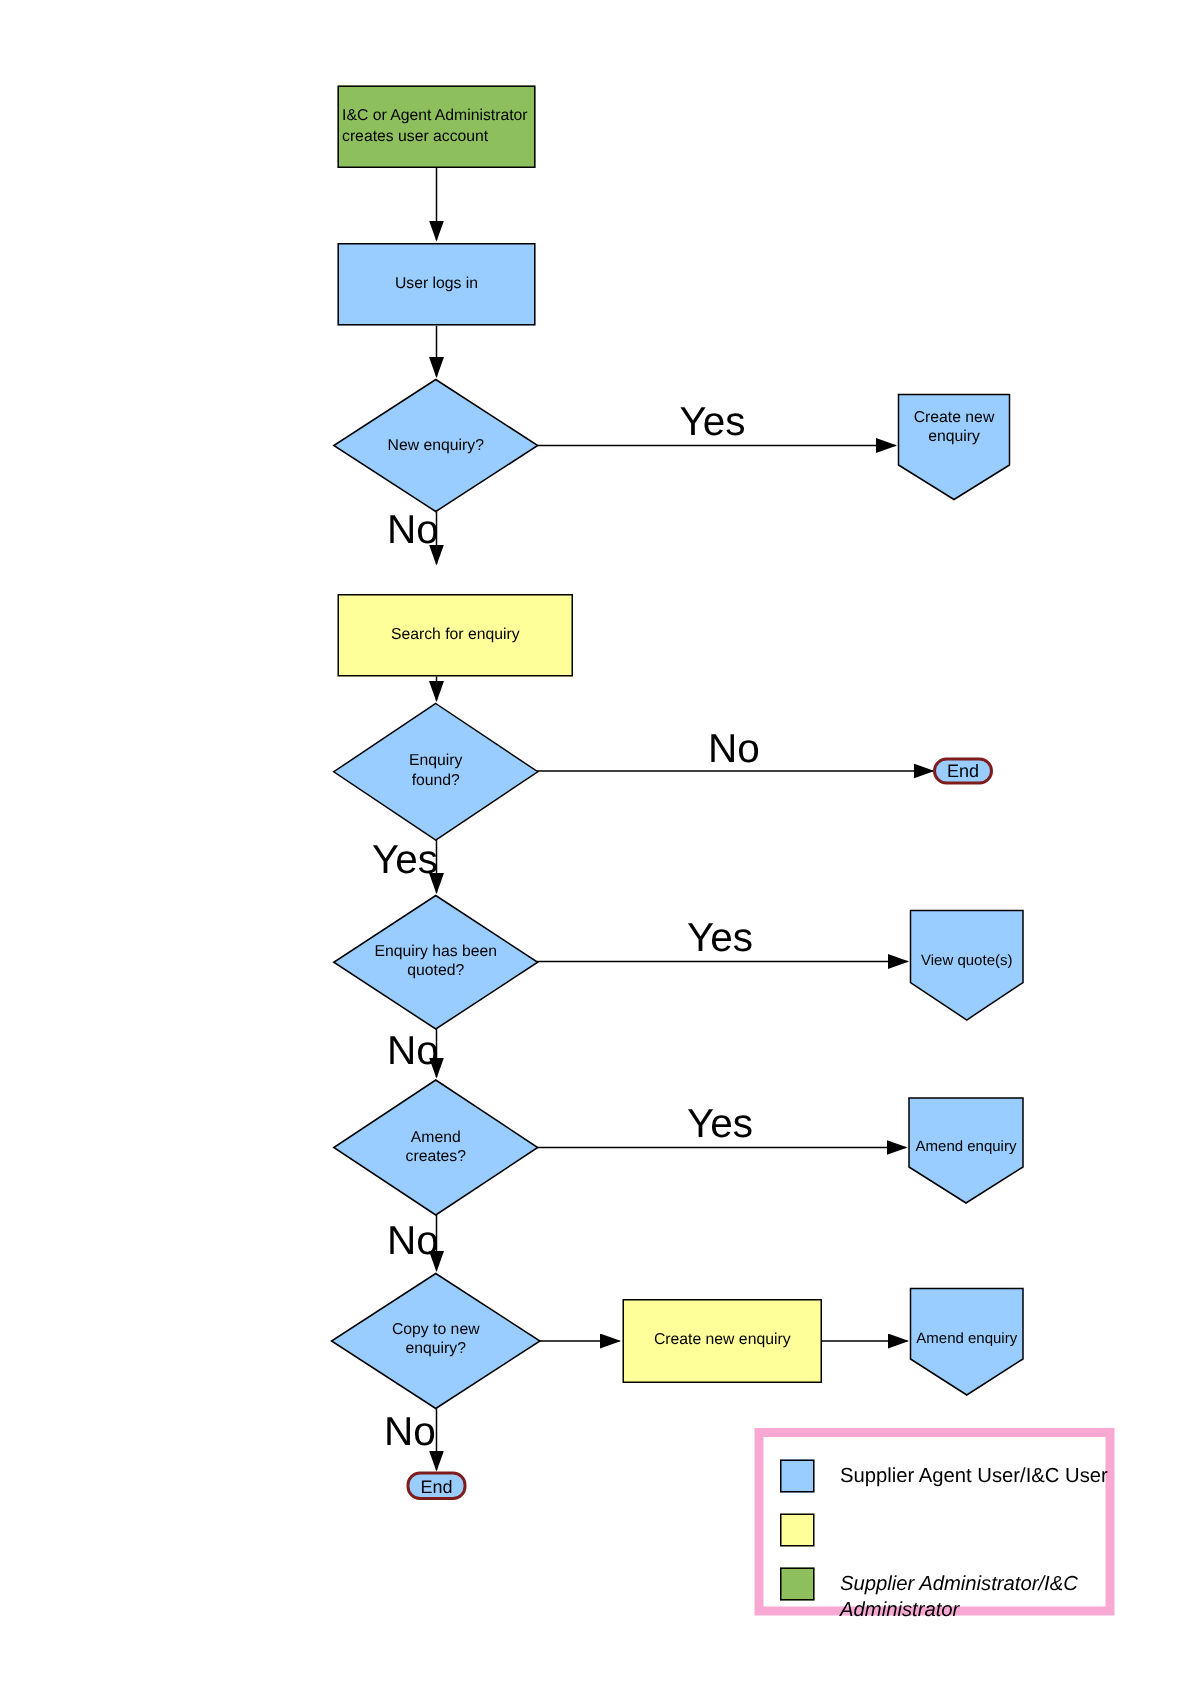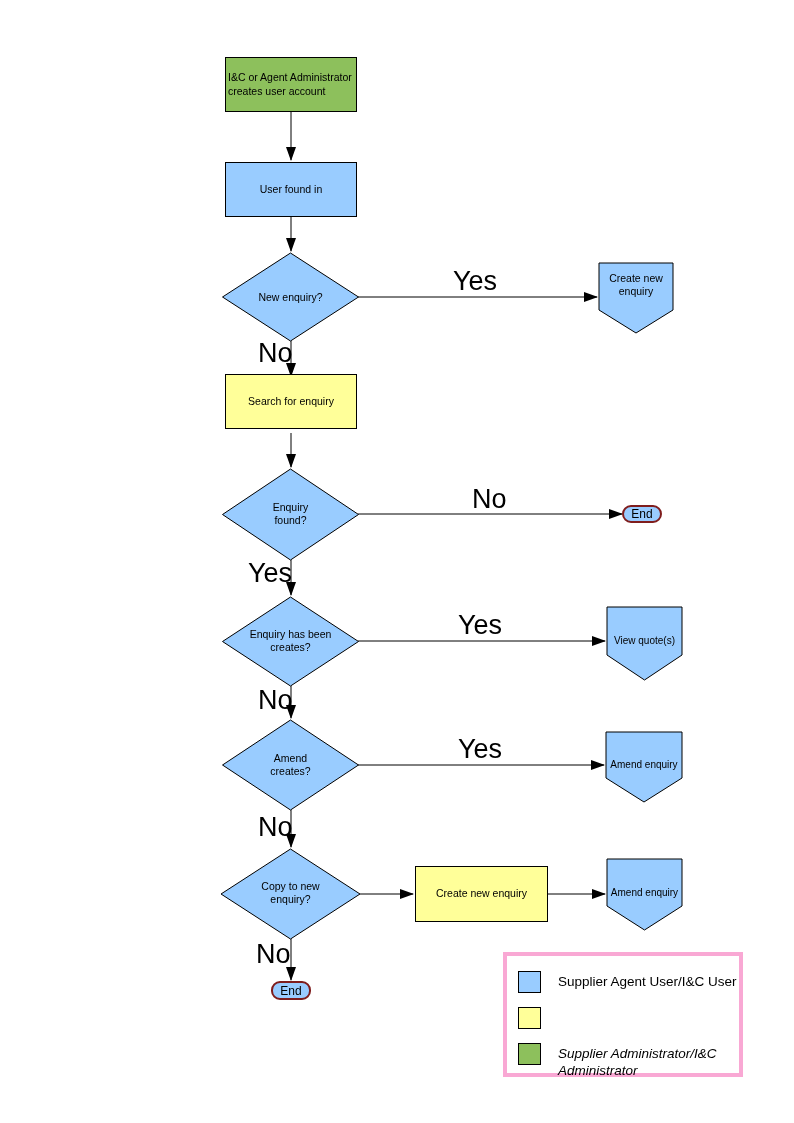--- a/index.html
+++ b/index.html
@@ -15,21 +15,21 @@
 
   .shape-label { position:absolute; text-align:center; font-size:10.5px; line-height:1.25; }
   .nowrap { white-space:nowrap; }
 
   .edge-label { position:absolute; font-size:27px; line-height:1;text-align:right; }
 
   .end-node { position:absolute; background:#99CCFF; border:2px solid #7f1d1d; border-radius:9px;
               display:flex; align-items:center; justify-content:center; font-size:12px; }
 
   .legend { position:absolute; left:503px; top:952px; width:240px; height:125px;
-            background:#fff; border:4px solid #f9a8d4; }
+            background:#fff; border:6px solid #f9a8d4; }
   .legend-row { position:absolute; left:11px; display:flex; align-items:flex-start; }
   .swatch { width:23px; height:22px; border:1px solid #000; flex:0 0 auto; }
   .legend-label { margin-left:17px; font-size:13.5px; line-height:1.25; width:185px; padding-top:3px; }
 </style>
 </head>
 <body>
 
 <div class="canvas">
 
   <svg class="overlay" width="794" height="1123" viewBox="0 0 794 1123">
@@ -70,34 +70,34 @@
       <polygon points="606,732 682,732 682,778 644,802 606,778"></polygon>
       <polygon points="607,859 682,859 682,906 644.5,930 607,906"></polygon>
     </g>
   </svg>
 
   <div class="node fill-green" style="left:225px; top:57px; width:132px; height:55px;">
     <span>I&amp;C or Agent Administrator creates user account</span>
   </div>
 
   <div class="node fill-blue" style="left:225px; top:162px; width:132px; height:55px;">
-    <span>User found in</span>
+    <span>User logs in</span>
   </div>
 
-  <div class="node fill-yellow" style="left:225px; top:374px; width:132px; height:55px;">
+  <div class="node fill-yellow" style="left:225px; top:396px; width:157px; height:55px;">
     <span>Search for enquiry</span>
   </div>
 
   <div class="node fill-yellow" style="left:415px; top:866px; width:133px; height:56px;">
     <span>Create new enquiry</span>
   </div>
 
   <div class="shape-label nowrap" style="left:223px; top:291px; width:135px;">New enquiry?</div>
   <div class="shape-label" style="left:260px; top:501px; width:61px;">Enquiry found?</div>
-  <div class="shape-label" style="left:248px; top:628px; width:85px;">Enquiry has been creates?</div>
+  <div class="shape-label" style="left:248px; top:628px; width:85px;">Enquiry has been quoted?</div>
   <div class="shape-label" style="left:260px; top:752px; width:61px;">Amend creates?</div>
   <div class="shape-label" style="left:250px; top:880px; width:81px;">Copy to new enquiry?</div>
 
   <div class="shape-label" style="left:601px; top:272px; width:70px;">Create new enquiry</div>
   <div class="shape-label nowrap" style="left:605px; top:635px; width:79px; font-size:10px;">View quote(s)</div>
   <div class="shape-label nowrap" style="left:604px; top:759px; width:80px; font-size:10px;">Amend enquiry</div>
   <div class="shape-label nowrap" style="left:605px; top:887px; width:79px; font-size:10px;">Amend enquiry</div>
 
   <div class="end-node" style="left:622px; top:505px; width:40px; height:18px;">
     <span>End</span>

